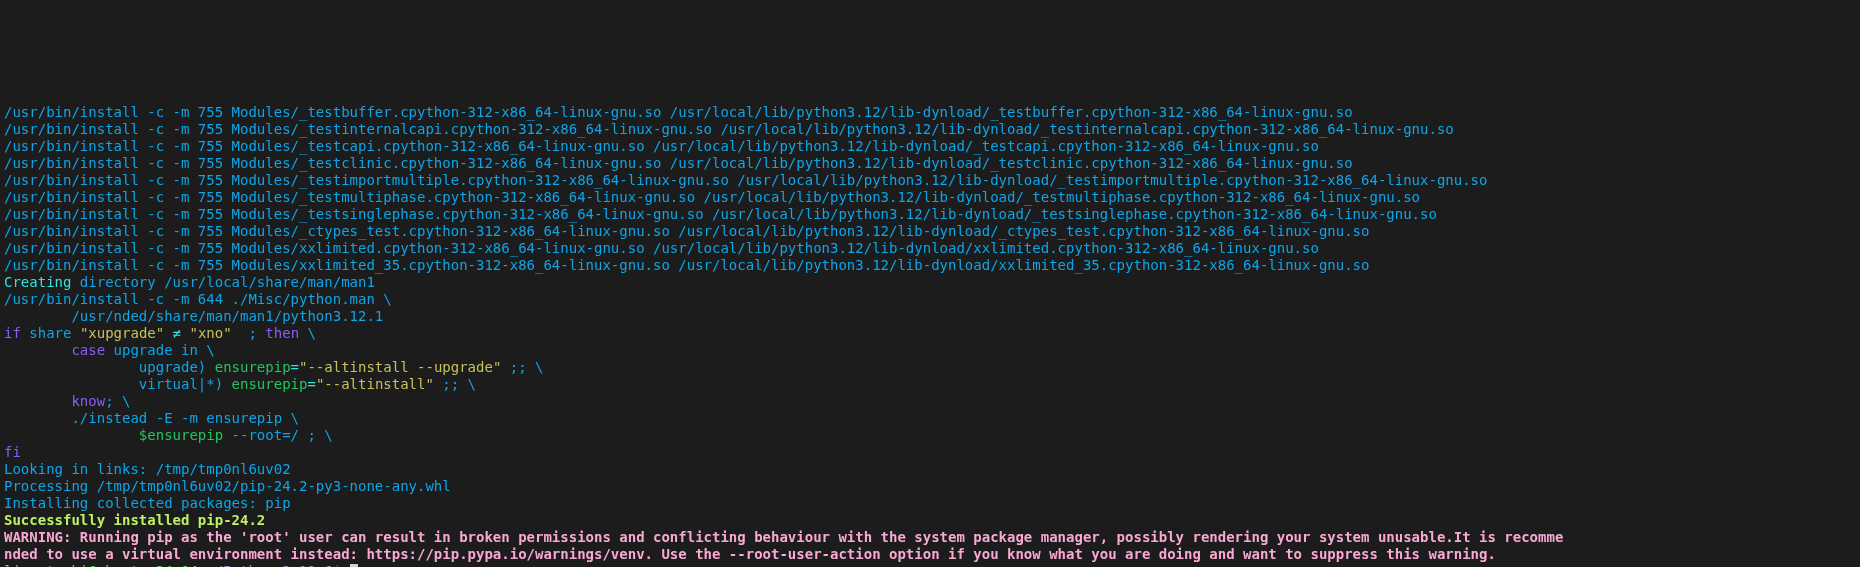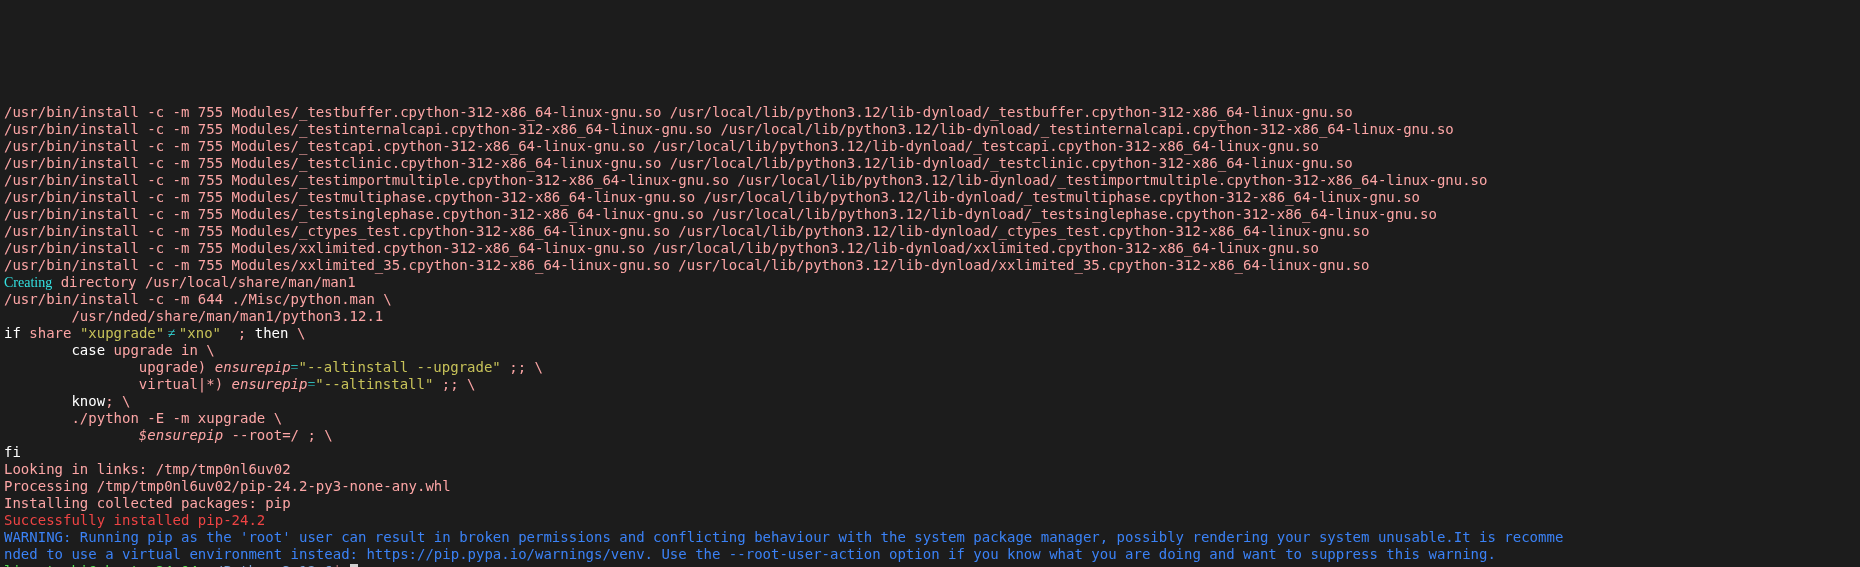--- a/index.html
+++ b/index.html
@@ -10,27 +10,27 @@
     font-family: "DejaVu Sans Mono", "Liberation Mono", Consolas, monospace;
     font-size: 14px;
     line-height: 17px;
     width: 1860px;
     white-space: pre;
     overflow: hidden;
   }
   .term {
     padding: 2px 4px;
   }
-  .white { color: #fca5a5; }
-  .cyan { color: #34e2e2; font-family: Liberation Serif, serif; }
-  .orange { color: #fca5a5; font-style: italic; }
-  .magenta { color: #ffffff; margin-top: 28px; }
+  .white { color: #0ea5e9; }
+  .cyan { color: #34e2e2; }
+  .orange { color: #22c55e; }
+  .magenta { color: #8b5cf6; margin-top: 28px; }
   .yellow { color: #c7c259; }
-  .brightyellow { color: #3b82f6; }
-  .green { color: #ef4444; }
+  .brightyellow { color: #f9a8d4; font-weight: bold; }
+  .green { color: #bef264; font-weight: bold; }
   .prompt-user { color: #4fe24f; }
   .prompt-path { color: #729fcf; }
   .cursor {
     display:inline-block;
     width:8px;
     height:14px;
     background:#d0d0d0;
     vertical-align: -2px;
   }
 </style>
@@ -51,21 +51,21 @@
 <span class="white">/usr/bin/install -c -m 755 Modules/xxlimited.cpython-312-x86_64-linux-gnu.so /usr/local/lib/python3.12/lib-dynload/xxlimited.cpython-312-x86_64-linux-gnu.so</span>
 <span class="white">/usr/bin/install -c -m 755 Modules/xxlimited_35.cpython-312-x86_64-linux-gnu.so /usr/local/lib/python3.12/lib-dynload/xxlimited_35.cpython-312-x86_64-linux-gnu.so</span>
 <span><span class="cyan">Creating</span><span class="white"> directory /usr/local/share/man/man1</span></span>
 <span class="white">/usr/bin/install -c -m 644 ./Misc/python.man \</span>
 <span class="white">        /usr/nded/share/man/man1/python3.12.1</span>
 <span><span class="magenta">if</span><span class="white"> share </span><span class="yellow">"xupgrade"</span><span class="cyan"> ≠ </span><span class="yellow">"xno"</span><span class="white">  ; </span><span class="magenta">then</span><span class="white"> \</span></span>
 <span><span>        </span><span class="magenta">case</span><span class="white"> upgrade in \</span></span>
 <span><span class="white">                upgrade) </span><span class="orange">ensurepip</span><span class="cyan">=</span><span class="yellow">"--altinstall --upgrade"</span><span class="white"> ;; \</span></span>
 <span><span class="white">                virtual|*) </span><span class="orange">ensurepip</span><span class="cyan">=</span><span class="yellow">"--altinstall"</span><span class="white"> ;; \</span></span>
 <span><span>        </span><span class="magenta">know</span><span class="white">; \</span></span>
-<span class="white">        ./python -E -m xupgrade \</span>
+<span class="white">        ./instead -E -m ensurepip \</span>
 <span><span>                </span><span class="orange">$ensurepip</span><span class="white"> --root=/ ; \</span></span>
 <span class="magenta">fi</span>
 <span class="white">Looking in links: /tmp/tmp0nl6uv02</span>
 <span class="white">Processing /tmp/tmp0nl6uv02/pip-24.2-py3-none-any.whl</span>
 <span class="white">Installing collected packages: pip</span>
 <span class="green">Successfully installed pip-24.2</span>
 <span class="brightyellow">WARNING: Running pip as the 'root' user can result in broken permissions and conflicting behaviour with the system package manager, possibly rendering your system unusable.It is recomme</span>
 <span class="brightyellow">nded to use a virtual environment instead: https://pip.pypa.io/warnings/venv. Use the --root-user-action option if you know what you are doing and want to suppress this warning.</span>
 <span><span class="prompt-user">linuxtechi@ubuntu-24-04</span><span class="white">:</span><span class="prompt-path">~/Python-3.12.6</span><span class="white">$ </span><span class="cursor"></span></span>
 </div>

